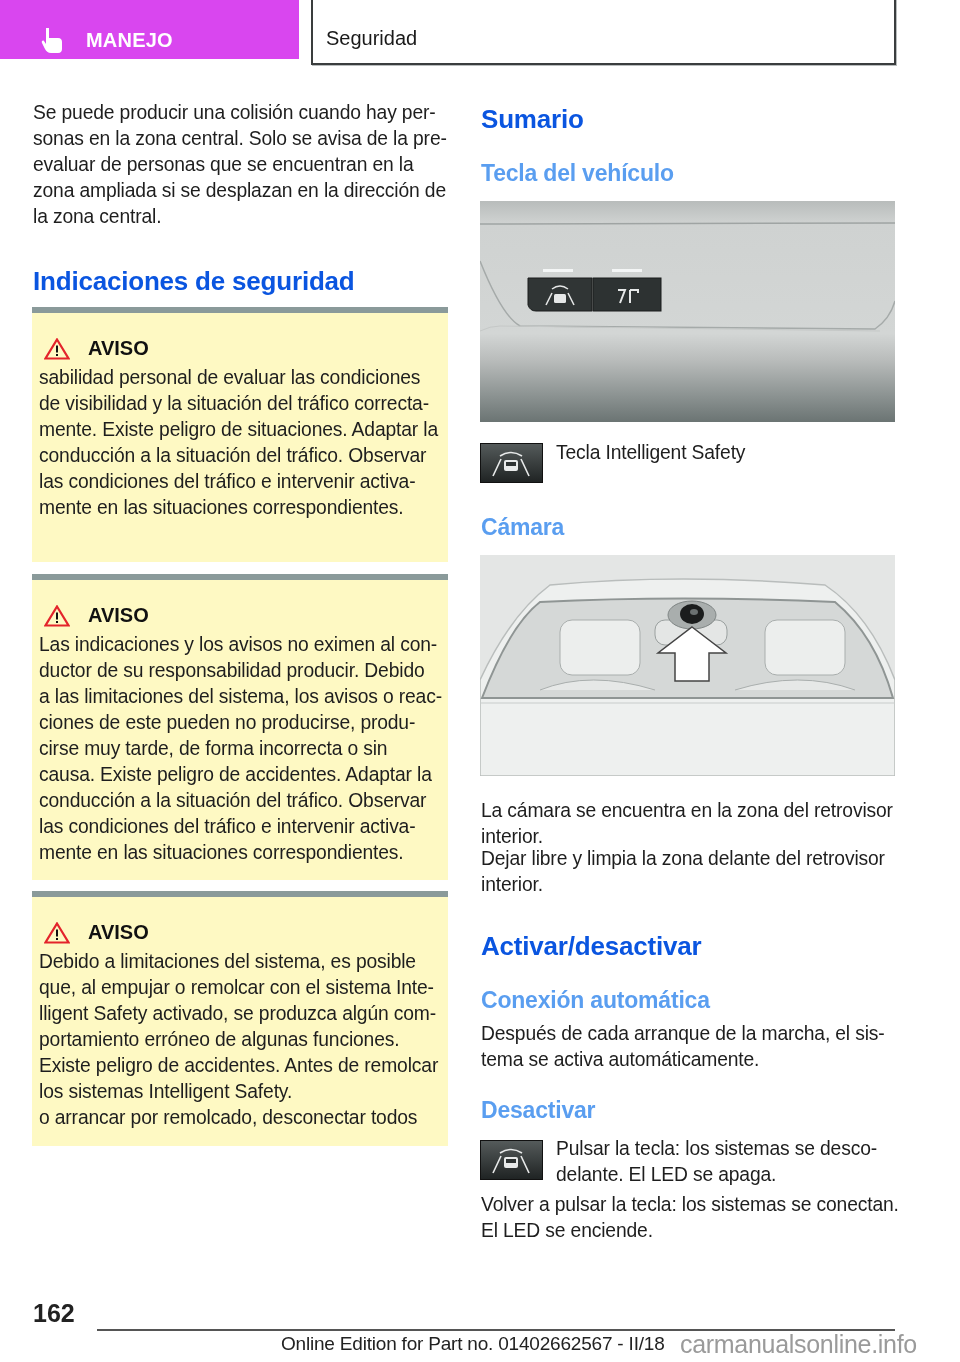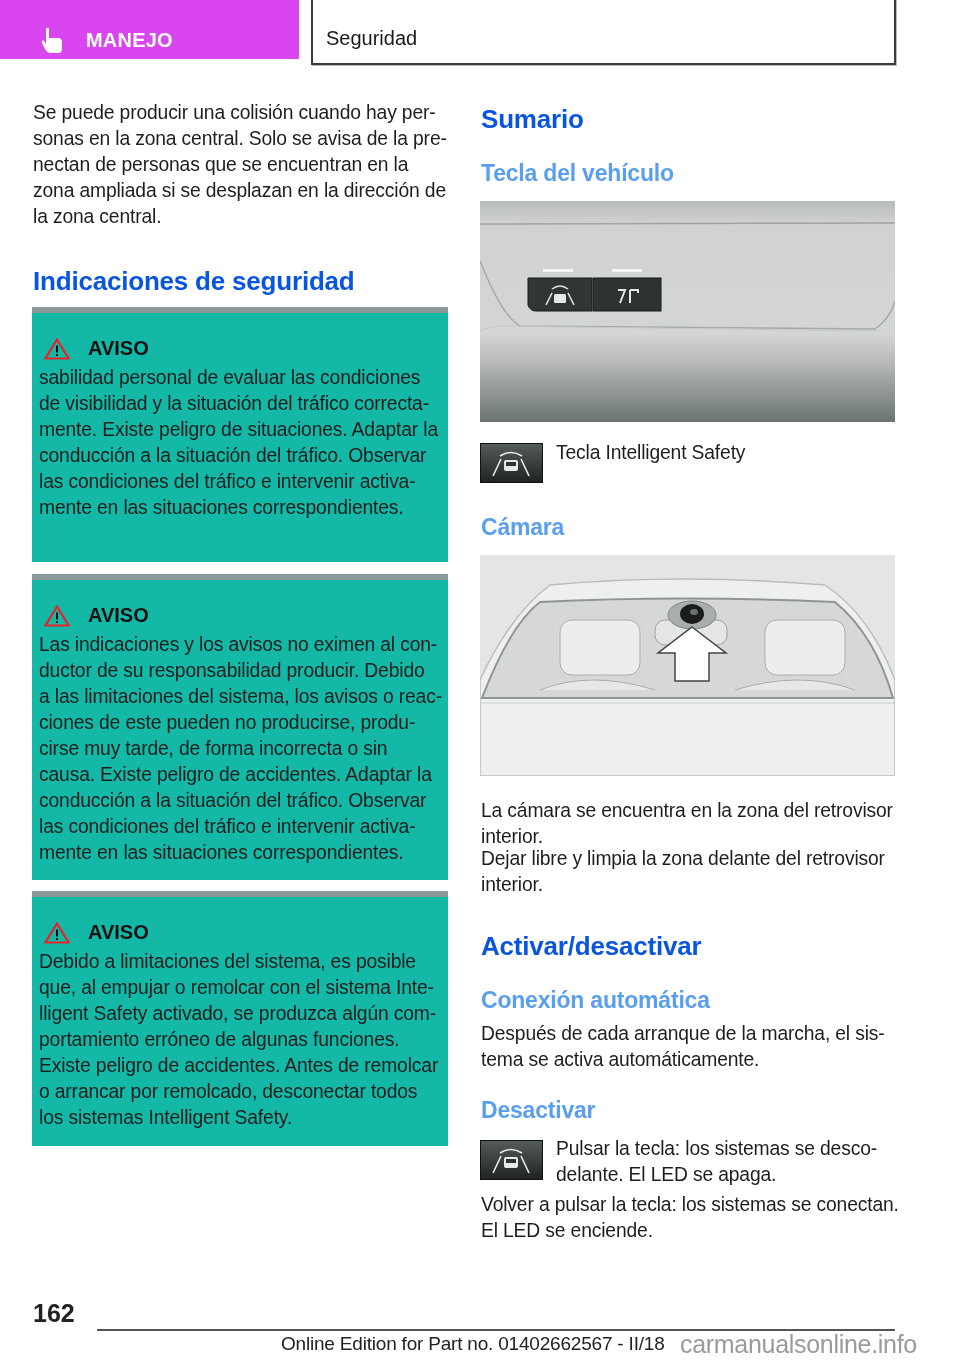--- a/index.html
+++ b/index.html
@@ -23,21 +23,21 @@
     
     .p { font-size: 19.3px; line-height: 26px; color: #1e1e1e; letter-spacing: -0.15px; }
 
     .col-left { position: absolute; left: 33px; top: 100px; width: 415px; }
 
     .h1 { color: #0a55e0; font-weight: bold; font-size: 26px; letter-spacing: -0.2px; }
     .h2 { color: #5a9ef0; font-weight: bold; font-size: 23px; letter-spacing: -0.2px; }
 
     
     .warn {
-      position: absolute; left: 32px; width: 416px; background: #14b8a6;
+      position: absolute; left: 32px; width: 416px; background: #fef9c3;
       border-top: 6px solid #8a9a9a;
     }
     .warn .whead { position: absolute; left: 12px; top: 24px; display: flex; align-items: center; }
     .warn .whead svg { width: 26px; height: 22px; }
     .warn .whead .wlbl { margin-left: 18px; font-weight: bold; font-size: 20px; color: #111; }
     .warn .wbody { position: absolute; left: 7px; top: 52px; width: 410px; }
 
     
     .photo { position: absolute; overflow: hidden; }
     .key-icon { position: absolute; width: 63px; height: 40px; }
@@ -59,21 +59,21 @@
   <span class="lbl">MANEJO</span>
 </div>
 <div class="hdr-box">
   <span class="lbl">Seguridad</span>
 </div>
 
 <div class="col-left">
   <div class="p" style="position:absolute; top:0; left:0; width:420px;">
     <div>Se puede producir una colisión cuando hay per-</div>
     <div>sonas en la zona central. Solo se avisa de la pre-</div>
-    <div>nectan de personas que se encuentran en la</div>
+    <div>evaluar de personas que se encuentran en la</div>
     <div>zona ampliada si se desplazan en la dirección de</div>
     <div>la zona central.</div>
   </div>
   <div class="h1" style="position:absolute; top:166px; left:0; white-space:nowrap;">Indicaciones de seguridad</div>
 </div>
 
 <div class="warn" style="top:307px; height:255px;">
   <div class="whead">
     <svg viewBox="0 0 26 22">
       <path d="M13 1.5 L24.5 20.5 H1.5 Z" fill="none" stroke="#e3242b" stroke-width="2.2" stroke-linejoin="miter"></path>
@@ -122,22 +122,22 @@
       <rect x="12" y="16" width="2" height="2" fill="#111"></rect>
     </svg>
     <span class="wlbl">AVISO</span>
   </div>
   <div class="wbody p">
     <div>Debido a limitaciones del sistema, es posible</div>
     <div>que, al empujar o remolcar con el sistema Inte-</div>
     <div>lligent Safety activado, se produzca algún com-</div>
     <div>portamiento erróneo de algunas funciones.</div>
     <div>Existe peligro de accidentes. Antes de remolcar</div>
+    <div>los sistemas Intelligent Safety.</div>
     <div>o arrancar por remolcado, desconectar todos</div>
-    <div>los sistemas Intelligent Safety.</div>
   </div>
 </div>
 
 <div class="h1" style="position:absolute; left:481px; top:104px;">Sumario</div>
 <div class="h2" style="position:absolute; left:481px; top:160px;">Tecla del vehículo</div>
 
 <div class="photo" style="left:480px; top:201px; width:415px; height:221px; background: linear-gradient(180deg, #b8bcbb 0%, #cfd2d1 10%, #d3d6d5 60%, #b9bcbb 72%, #8c9392 88%, #6b7473 100%);">
   <svg width="415" height="221" viewBox="0 0 415 221">
     <line x1="0" y1="23" x2="415" y2="22" stroke="#9fa4a3" stroke-width="1.5"></line>
     <path d="M0 60 Q22 115 40 125 L395 128 Q410 118 415 100" fill="none" stroke="#a5aaa9" stroke-width="1.5"></path>

